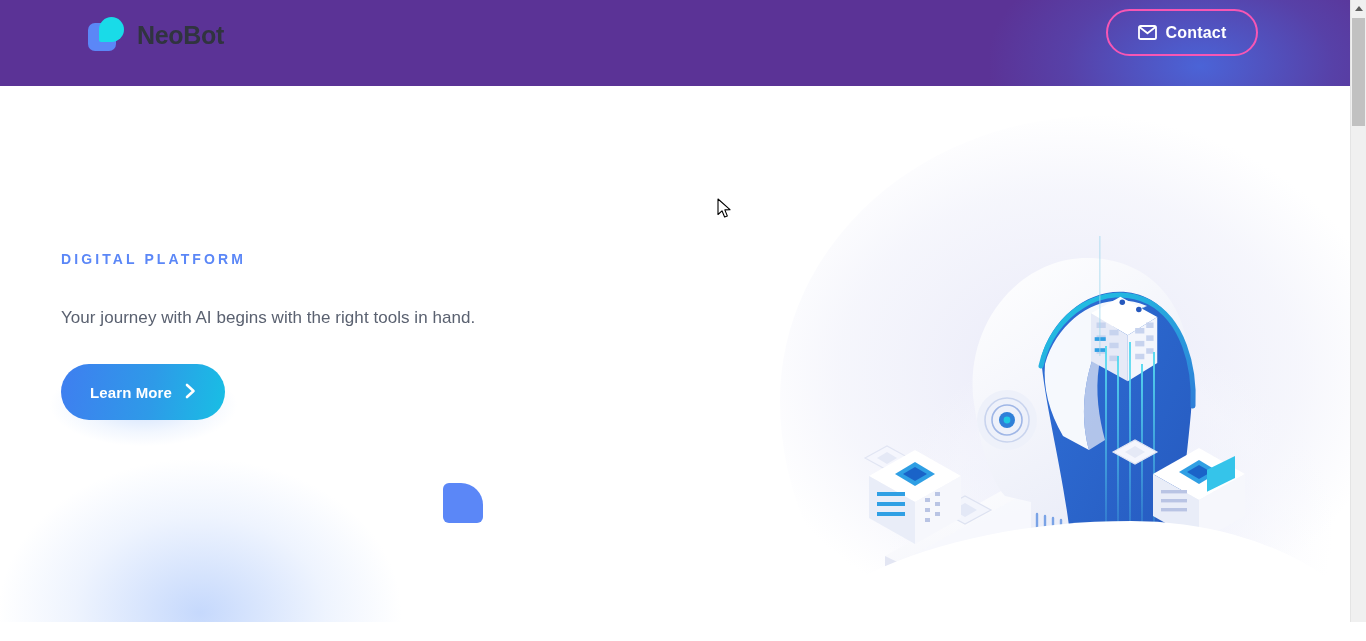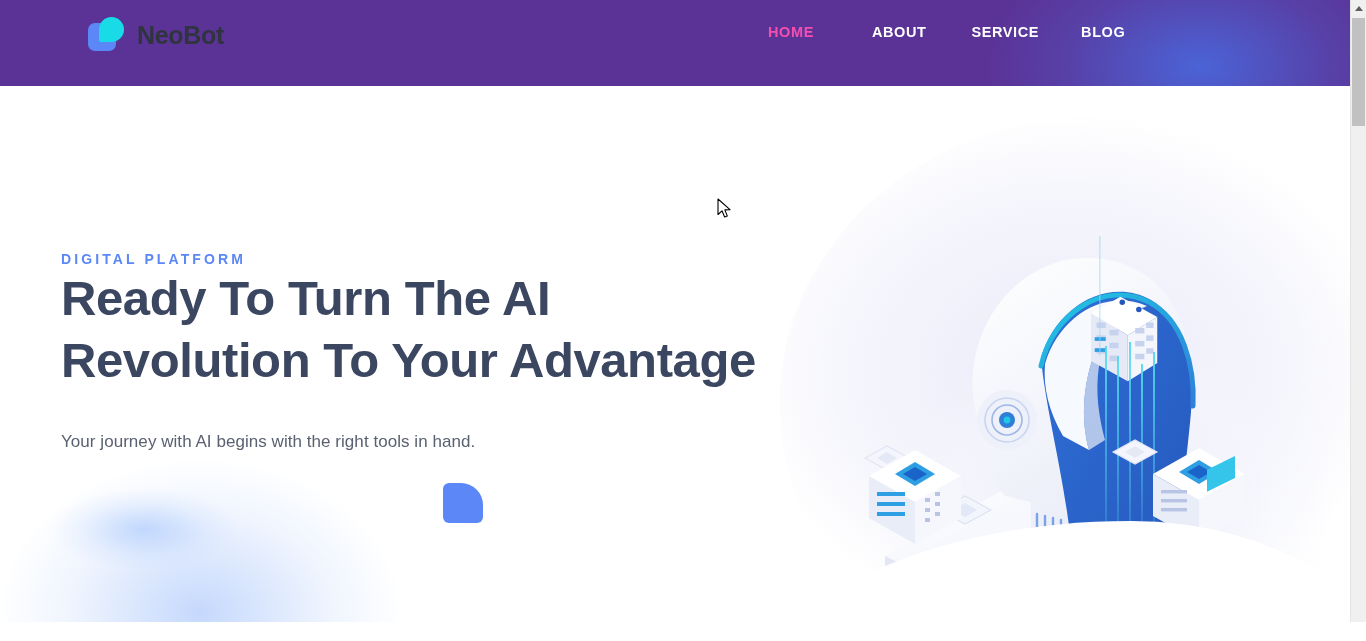--- a/index.html
+++ b/index.html
@@ -257,48 +257,52 @@
       <div id="header-glow"></div>
 
       <div id="logo-group">
         <span id="logo-mark">
           <span id="logo-sq"></span>
           <span id="logo-leaf"></span>
         </span>
         <span id="logo-text">NeoBot</span>
       </div>
 
-      <nav id="nav">
-        <a class="nav-item active" href="#">HOME</a>
-        <span class="nav-gap-1"></span>
-        <a class="nav-item" href="#">ABOUT</a>
-        <span class="nav-gap-2"></span>
-        <a class="nav-item" href="#">SERVICE</a>
-        <span class="nav-gap-3"></span>
-        <a class="nav-item" href="#">BLOG</a>
-      </nav>
-
+
+      <button id="contact-btn">
+        <span>
+          <svg class="env-svg" width="19" height="15" viewBox="0 0 19 15" fill="none" xmlns="http://www.w3.org/2000/svg">
+            <rect x="1" y="1" width="17" height="13" rx="1.6" stroke="#ffffff" stroke-width="1.8"></rect>
+            <path d="M1.8 2.2L9.5 8.2L17.2 2.2" stroke="#ffffff" stroke-width="1.8" stroke-linecap="round" stroke-linejoin="round"></path>
+          </svg>
+        </span>
+        <span id="contact-label">Contact</span>
+      </button>
     </header>
 
     <section id="hero">
 
       <div id="blob-right"></div>
       <div id="blob-right2"></div>
       <div id="blob-left"></div>
 
       <div id="copy">
         <div id="eyebrow">DIGITAL PLATFORM</div>
-        <h1 id="headline">
-          <span>Ready To Turn The AI</span><br>
-          <span>Revolution To Your Advantage</span>
-        </h1>
         <p id="subhead">Your journey with AI begins with the right tools in hand.</p>
 
         <div id="cta-wrap">
           <div id="cta-glow"></div>
+          <button id="cta">
+            <span id="cta-label">Learn More</span>
+            <span>
+              <svg width="11" height="16" viewBox="0 0 11 16" fill="none" xmlns="http://www.w3.org/2000/svg">
+                <path d="M2 2L8.5 8L2 14" stroke="#ffffff" stroke-width="2.6" stroke-linecap="round" stroke-linejoin="round"></path>
+              </svg>
+            </span>
+          </button>
         </div>
       </div>
 
       <div id="deco-leaf"></div>
 
       <div id="illustration">
         <svg viewBox="0 0 440 460" xmlns="http://www.w3.org/2000/svg">
           <defs>
             <linearGradient id="gHeadBlue" x1="0" y1="0" x2="1" y2="1">
               <stop offset="0" stop-color="#2f6fd6"></stop>

